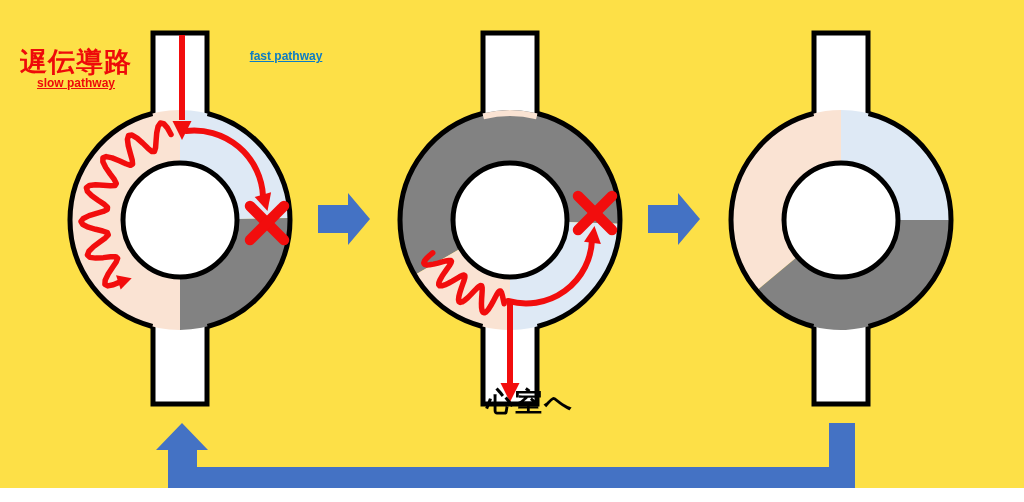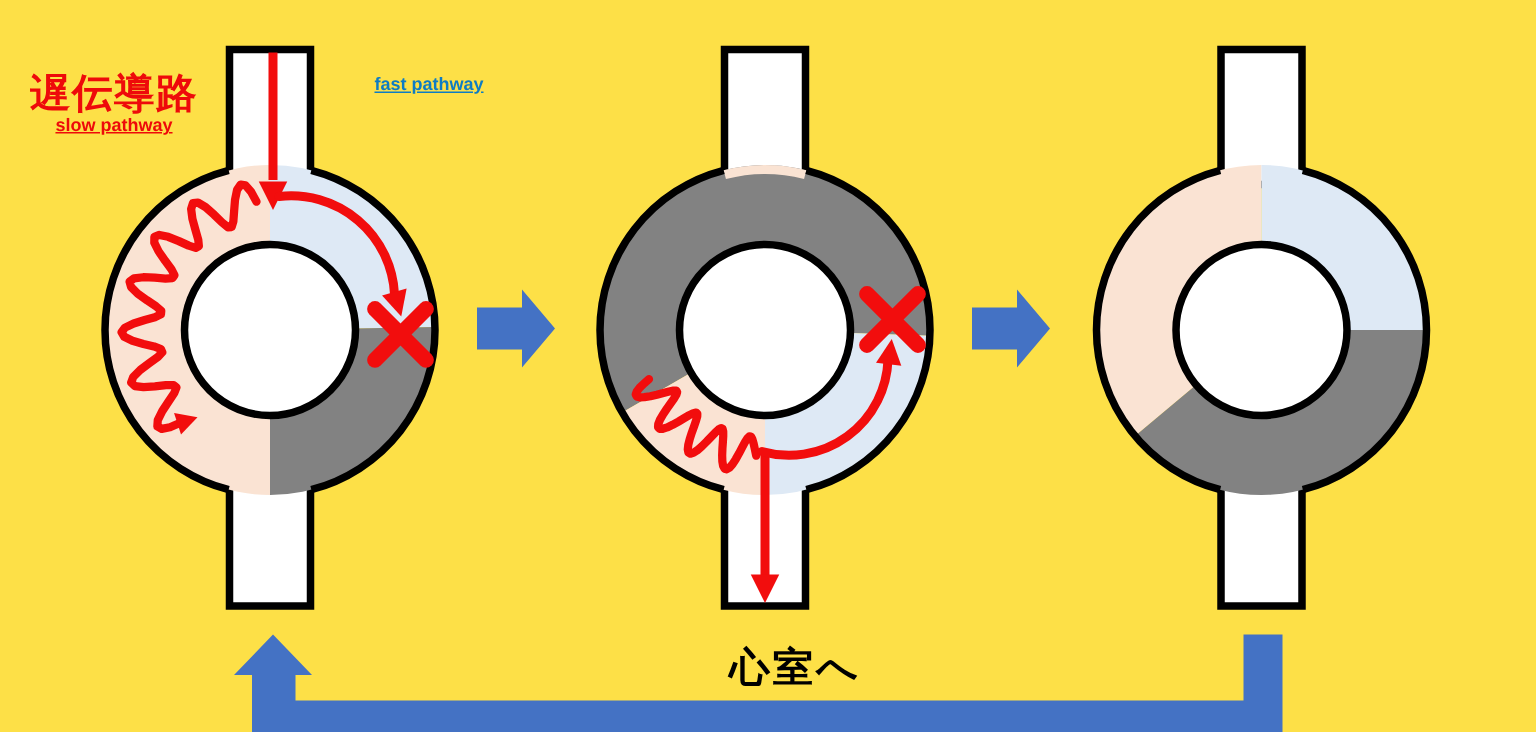--- a/index.html
+++ b/index.html
@@ -6,21 +6,21 @@
   .stage{
     position:relative;width:1024px;height:488px;background:#fde047;
     font-family:"Liberation Sans","DejaVu Sans",sans-serif;overflow:hidden;
   }
   #scene{position:absolute;left:0;top:0;}
   .label{position:absolute;text-align:center;font-weight:bold;line-height:1.08;}
   .label .jp{display:block;font-size:27px;letter-spacing:1px;}
   .label .en{display:block;font-size:12px;text-decoration:underline;}
   #slow-label{left:8px;top:48px;width:136px;}
   #fast-label{left:220px;top:50px;width:132px;}
-  #ventricle-label{left:440px;top:431px;width:180px;font-size:27px;font-weight:bold;color:#000;letter-spacing:2px;}
+  #ventricle-label{left:440px;top:388px;width:180px;font-size:27px;font-weight:bold;color:#000;letter-spacing:2px;}
 </style>
 </head>
 <body>
 
 <div class="stage">
   <svg id="scene" width="1024" height="502" viewBox="0 0 1024 502">
       <g>
         <rect x="153" y="33" width="54" height="90" fill="#ffffff" stroke="#000000" stroke-width="5"></rect>
         <rect x="153" y="317" width="54" height="87" fill="#ffffff" stroke="#000000" stroke-width="5"></rect>
         <path d="M180,330 A110,110 0 0 1 179.99999999999997,110 L180,163 A57,57 0 0 0 180,277 Z" fill="#fae3d3"></path>

